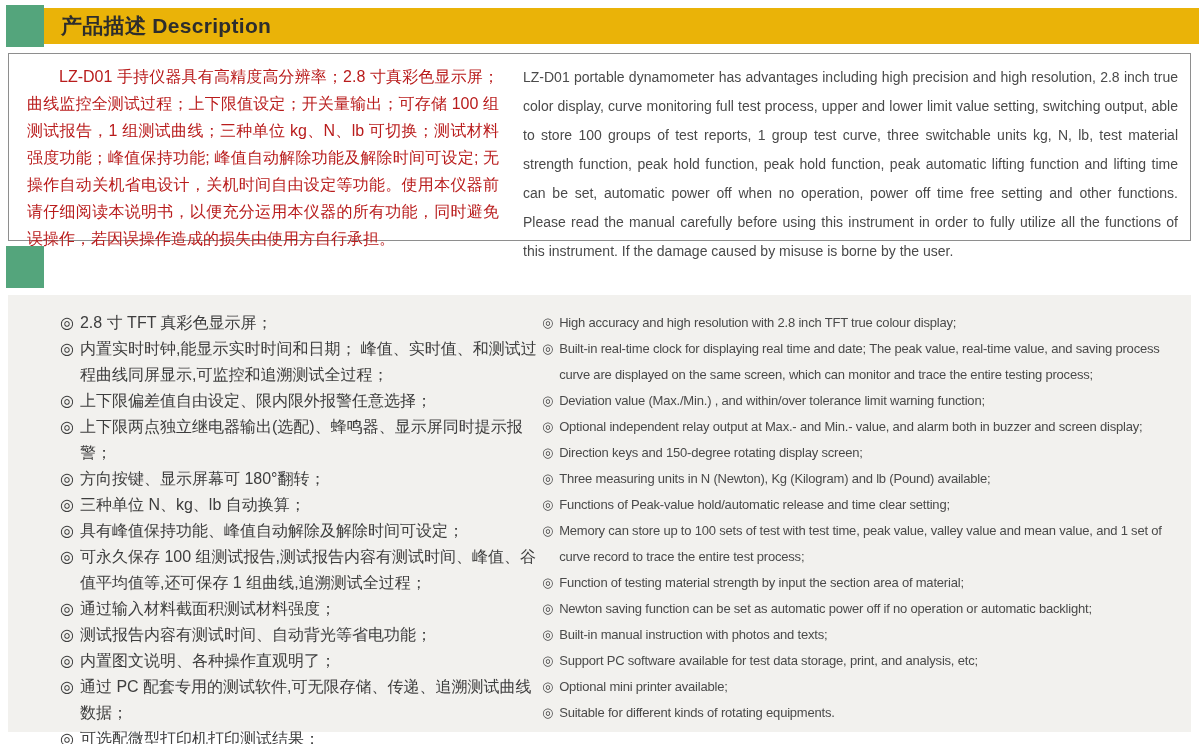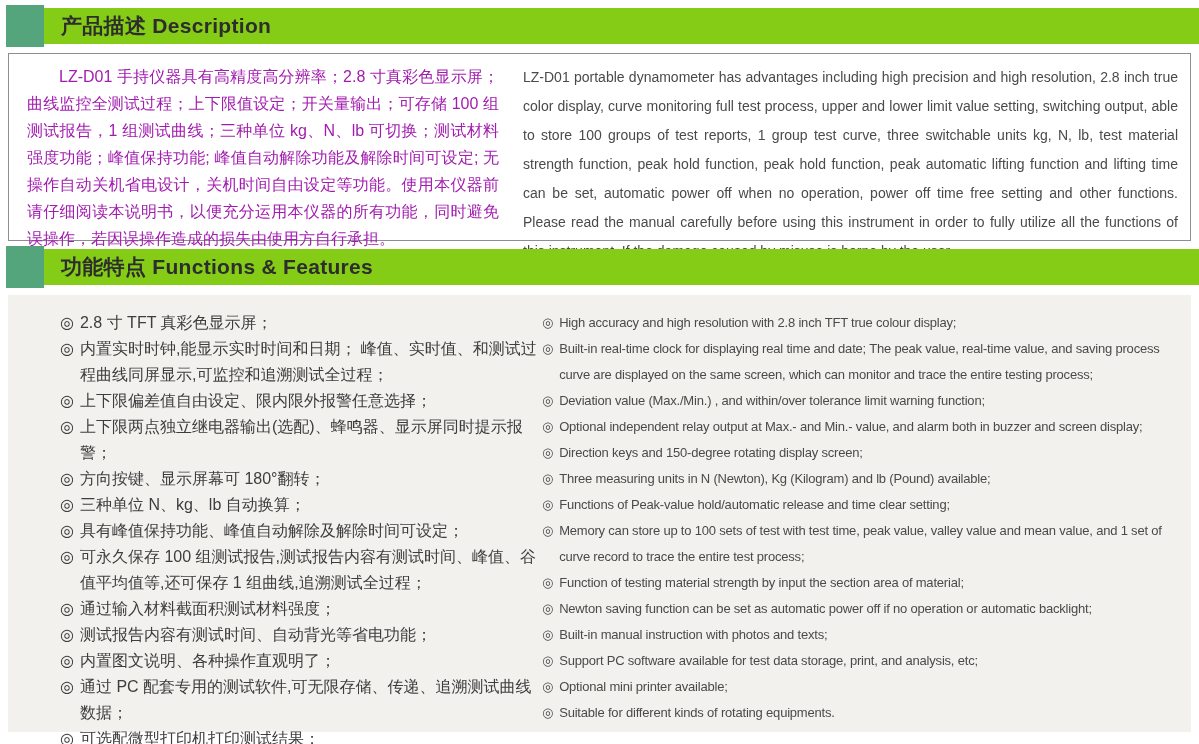--- a/index.html
+++ b/index.html
@@ -22,21 +22,21 @@
     margin: 5px 0 0 6px;
     height: 42px;
   }
   .accent-sq {
     width: 38px;
     background: #54a57c;
     flex: 0 0 auto;
   }
   .title-bar {
     flex: 1;
-    background: #84cc16;
+    background: #eab308;
     margin: 3px 0 3px 0;
     display: flex;
     align-items: center;
     padding-left: 17px;
   }
   .sec-title {
     margin: 0;
     font-size: 21px;
     font-weight: 600;
     color: #2d2d2d;
@@ -56,21 +56,21 @@
     gap: 24px;
   }
   .cn-para {
     margin: 0;
     width: 472px;
     flex: 0 0 auto;
     font-size: 16px;
     line-height: 27px;
     text-align: justify;
     text-indent: 2em;
-    color: #a21caf;
+    color: #b91c1c;
   }
   .en-para {
     margin: 0;
     flex: 1;
     font-size: 14px;
     line-height: 29px;
     text-align: justify;
     color: #4a4a4a;
   }
 
@@ -127,23 +127,20 @@
     </div>
     <div class="desc-box">
       <p class="cn-para">LZ-D01 手持仪器具有高精度高分辨率；2.8 寸真彩色显示屏；曲线监控全测试过程；上下限值设定；开关量输出；可存储 100 组测试报告，1 组测试曲线；三种单位 kg、N、lb 可切换；测试材料强度功能；峰值保持功能; 峰值自动解除功能及解除时间可设定; 无操作自动关机省电设计，关机时间自由设定等功能。使用本仪器前请仔细阅读本说明书，以便充分运用本仪器的所有功能，同时避免误操作，若因误操作造成的损失由使用方自行承担。</p>
       <p class="en-para">LZ-D01 portable dynamometer has advantages including high precision and high resolution, 2.8 inch true color display, curve monitoring full test process, upper and lower limit value setting, switching output, able to store 100 groups of test reports, 1 group test curve, three switchable units kg, N, lb, test material strength function, peak hold function, peak hold function, peak automatic lifting function and lifting time can be set, automatic power off when no operation, power off time free setting and other functions. Please read the manual carefully before using this instrument in order to fully utilize all the functions of this instrument. If the damage caused by misuse is borne by the user.</p>
     </div>
   </section>
 
   <section>
     <div class="sec-header">
       <div class="accent-sq"></div>
-      <div class="title-bar">
-        <h2 class="sec-title">功能特点 Functions &amp; Features</h2>
-      </div>
     </div>
     <div class="features-box">
       <ul class="feature-col col-cn">
 
       <li>
           <span class="marker">◎</span>
           <span class="txt">2.8 寸 TFT 真彩色显示屏；</span>
         </li>
           <li>
           <span class="marker">◎</span>

